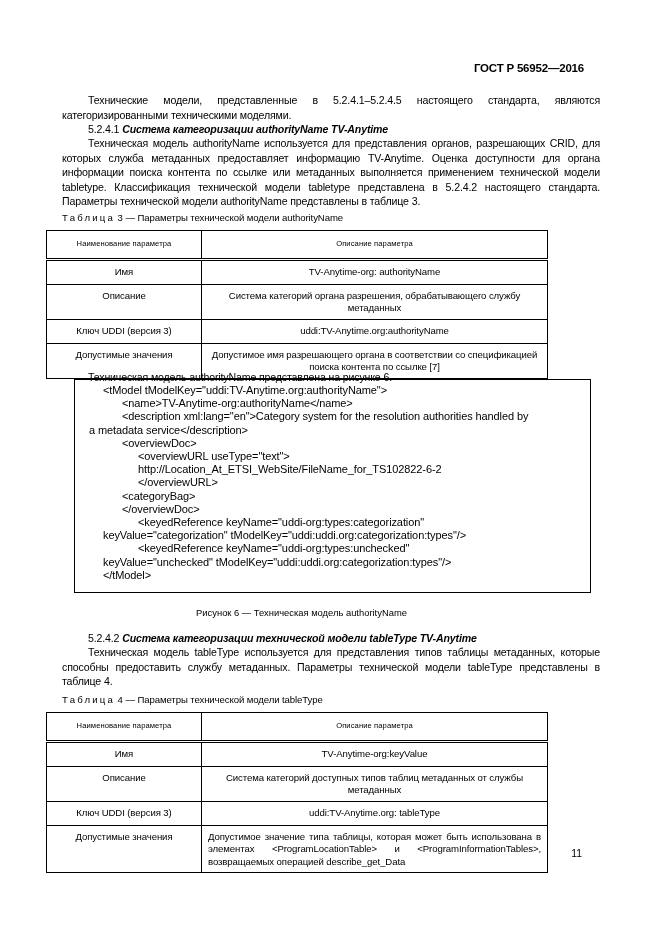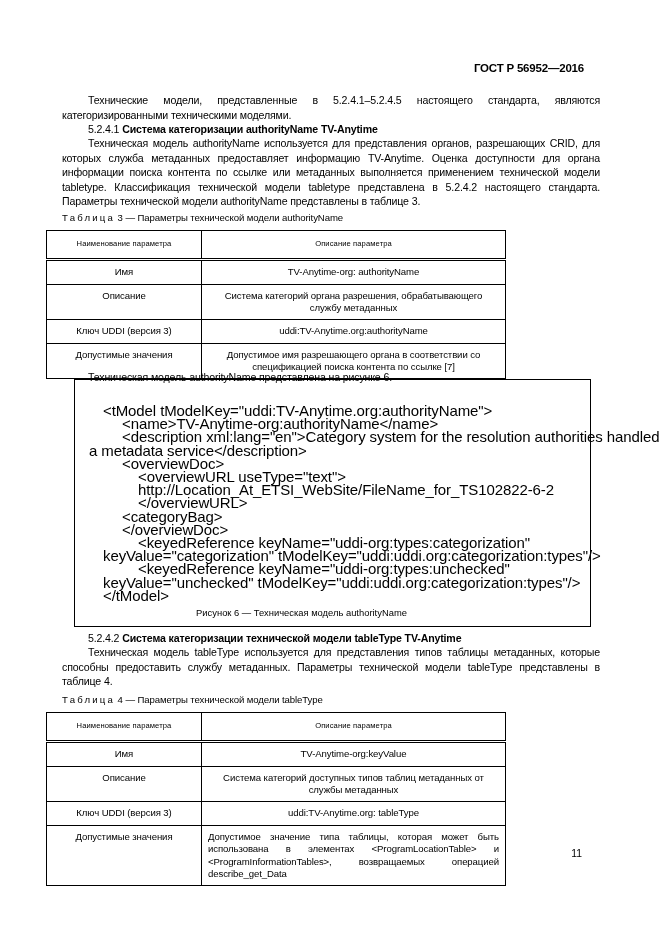--- a/index.html
+++ b/index.html
@@ -2,29 +2,29 @@
 <html><head>
 <meta charset="utf-8">
 <style>
   html, body { margin: 0; padding: 0; background: #ffffff; }
   body { width: 661px; height: 936px; position: relative; overflow: hidden;
          font-family: "Liberation Sans", sans-serif; color: #000; }
   .abs { position: absolute; margin-left: 16px; }
   .hdr { right: 77px; top: 62px; font-size: 11.5px; font-weight: bold; letter-spacing: -0.2px; }
   .para { left: 46px; width: 538px; font-size: 10.6px; line-height: 14.6px; text-align: justify; letter-spacing: -0.15px; }
   .para .ind { display: inline-block; width: 26px; }
-  .para b { font-weight: bold; }
+  .para b { font-weight: bold; font-style: italic; }
   .cap { left: 46px; font-size: 9.6px; letter-spacing: -0.1px; }
   .cap .sp { letter-spacing: 2.2px; }
-  table.tbl { position: absolute; left: 46px; width: 460px; border-collapse: collapse; font-size: 9.6px; letter-spacing: -0.1px; }
+  table.tbl { position: absolute; left: 46px; width: 502px; border-collapse: collapse; font-size: 9.6px; letter-spacing: -0.1px; }
   table.tbl td, table.tbl th { border: 1px solid #000; padding: 3px 6px 4px 6px; vertical-align: top; text-align: left; font-weight: normal; line-height: 12.5px; }
   table.tbl th { font-size: 7.6px; text-align: center; padding: 7px 4px 7px 4px; border-bottom: 3px double #000; letter-spacing: 0.1px; }
   table.tbl td.c1 { width: 142px; }
   table.tbl tr.r td { height: 14px; padding-top: 5px; text-align: center; }
-  .codebox { left: 58px; top: 379px; width: 517px; height: 248px; border: 1px solid #000; font-size: 15px; line-height: 13.2px; letter-spacing: -0.1px; box-sizing: border-box; padding-top: 24px; }
+  .codebox { left: 58px; top: 379px; width: 517px; height: 214px; border: 1px solid #000; font-size: 11px; line-height: 13.2px; letter-spacing: -0.1px; box-sizing: border-box; padding-top: 4px; }
   .codebox div { white-space: pre; }
   .figcap { left: 0; width: 571px; text-align: center; top: 607px; font-size: 9.4px; }
   .pageno { right: 79px; top: 848px; font-size: 10.4px; }
 </style>
 </head>
 <body>
 
 <div class="abs hdr">ГОСТ Р 56952—2016</div>
 
 <div class="abs para" style="top:93px;"><span class="ind"></span><span>Технические модели, представленные в 5.2.4.1–5.2.4.5 настоящего стандарта, являются категоризированными техническими моделями.</span></div>

